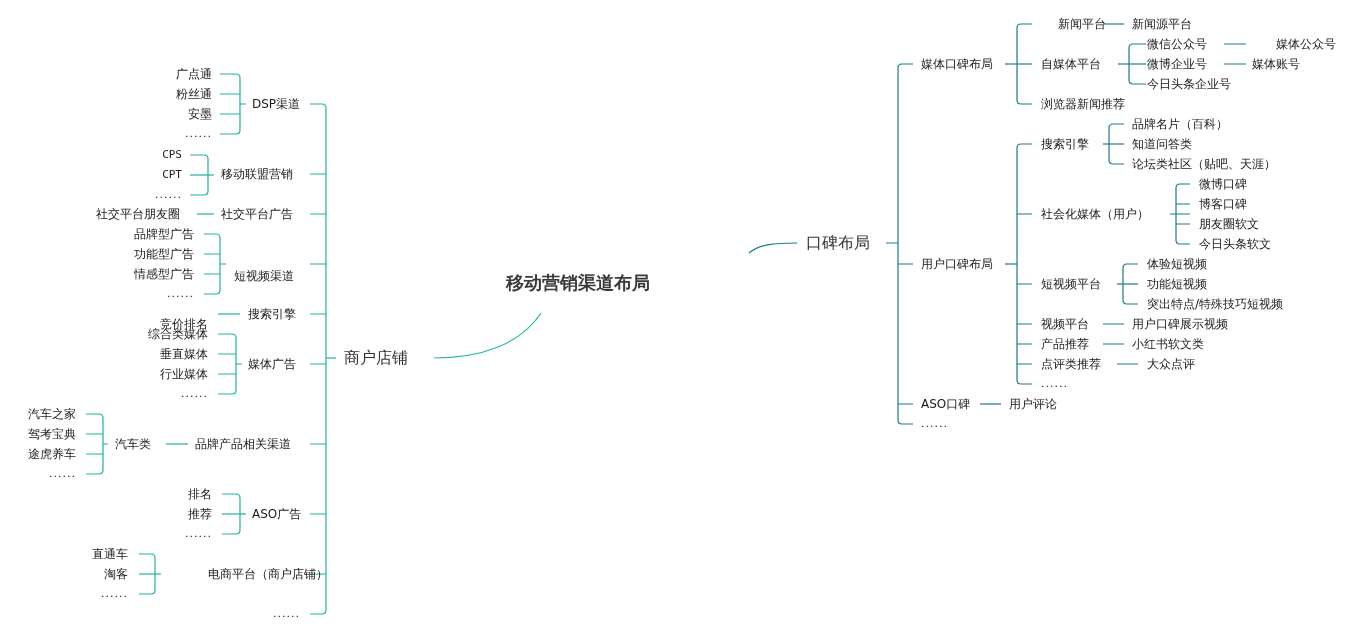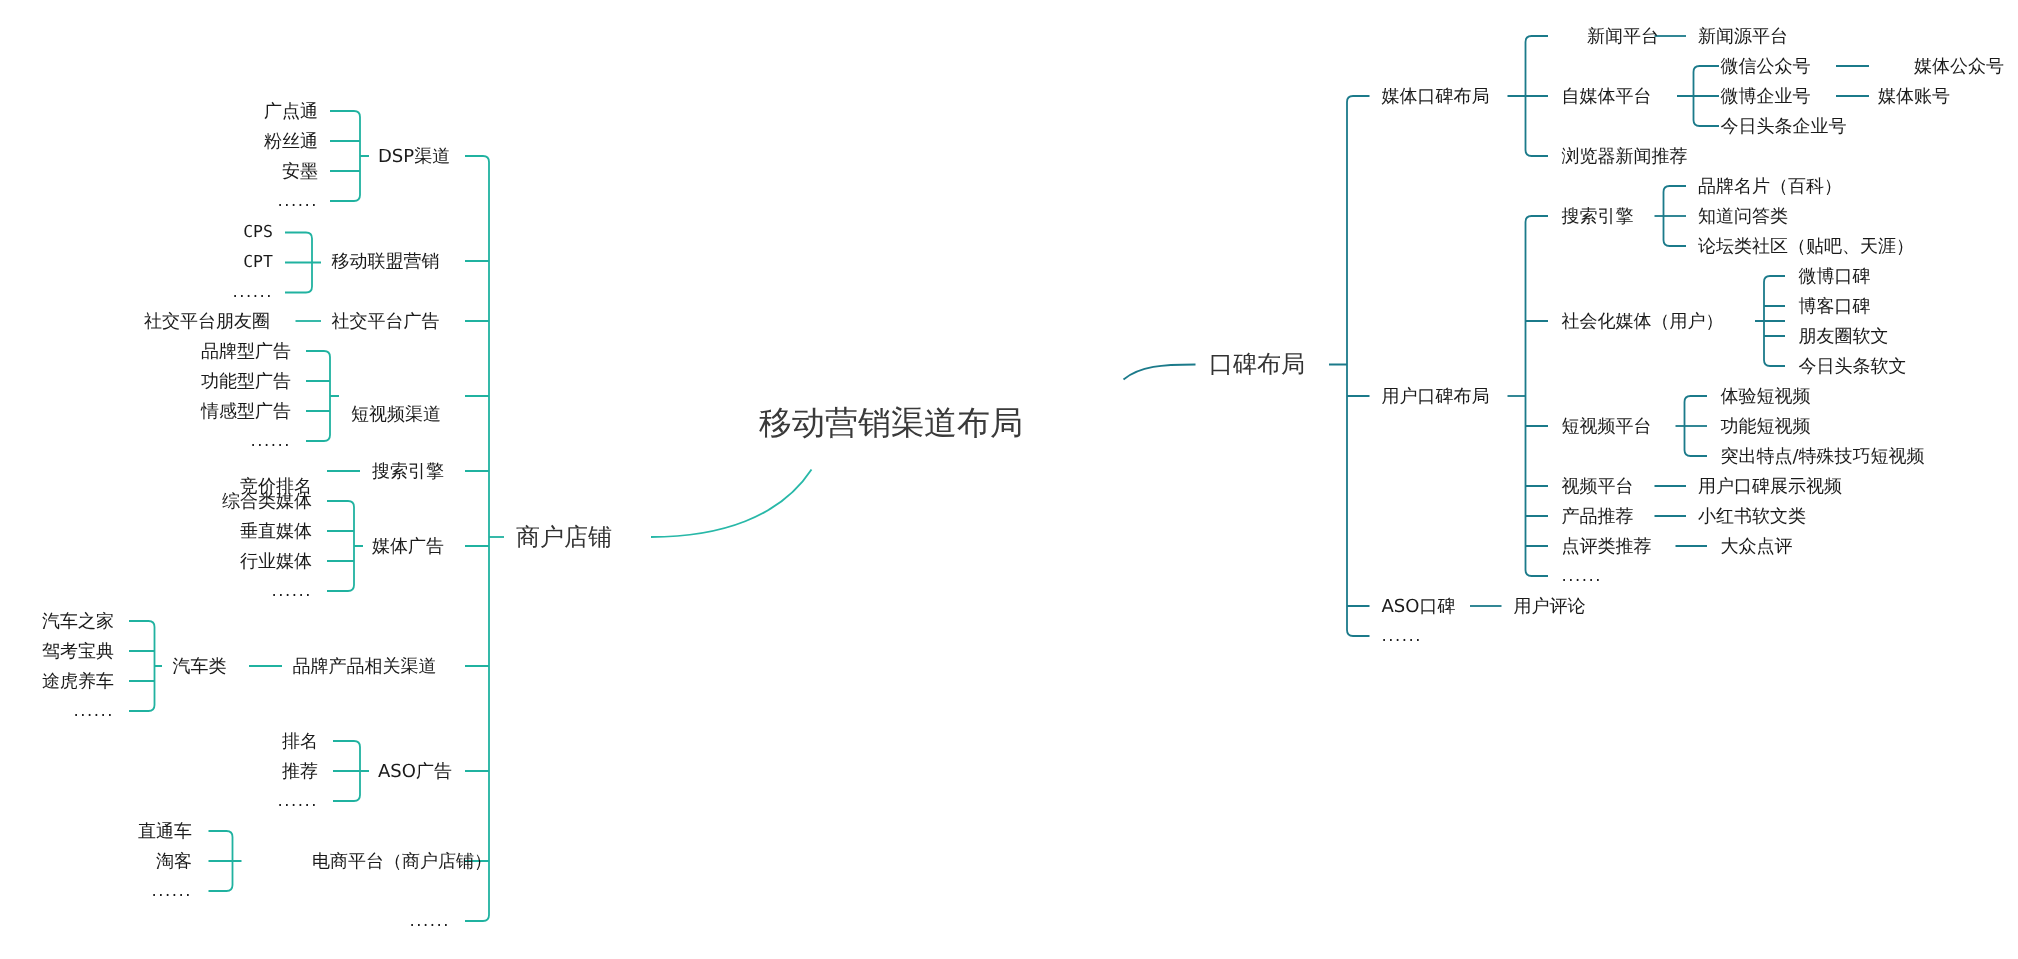--- a/index.html
+++ b/index.html
@@ -1,21 +1,21 @@
 <!DOCTYPE html>
 <html><head>
 <meta charset="utf-8">
 <style>
   html, body { margin:0; padding:0; background:#ffffff; }
   body { width:1345px; height:639px; position:relative; overflow:hidden;
          font-family:"DejaVu Sans","Liberation Sans",sans-serif; color:#222; }
   #lines { position:absolute; left:0; top:0; width:1345px; height:639px; }
   .n { position:absolute; font-size:12px; line-height:14px; white-space:nowrap; color:#1a1a1a; }
   .r { text-align:right; }
-  .root { font-size:22px; line-height:26px; font-weight:normal; color:#3a3a3a;
+  .root { font-size:18px; line-height:26px; font-weight:bold; color:#3a3a3a;
           font-family:"DejaVu Serif","Liberation Serif",serif; }
   .l1 { font-size:16px; line-height:20px; color:#333; }
   .mono { font-family:"DejaVu Sans Mono","Liberation Mono",monospace; font-size:11px; }
   .dots { letter-spacing:1px; font-size:11px; }
 </style>
 </head>
 <body>
 
 <svg id="lines" xmlns="http://www.w3.org/2000/svg">
 

